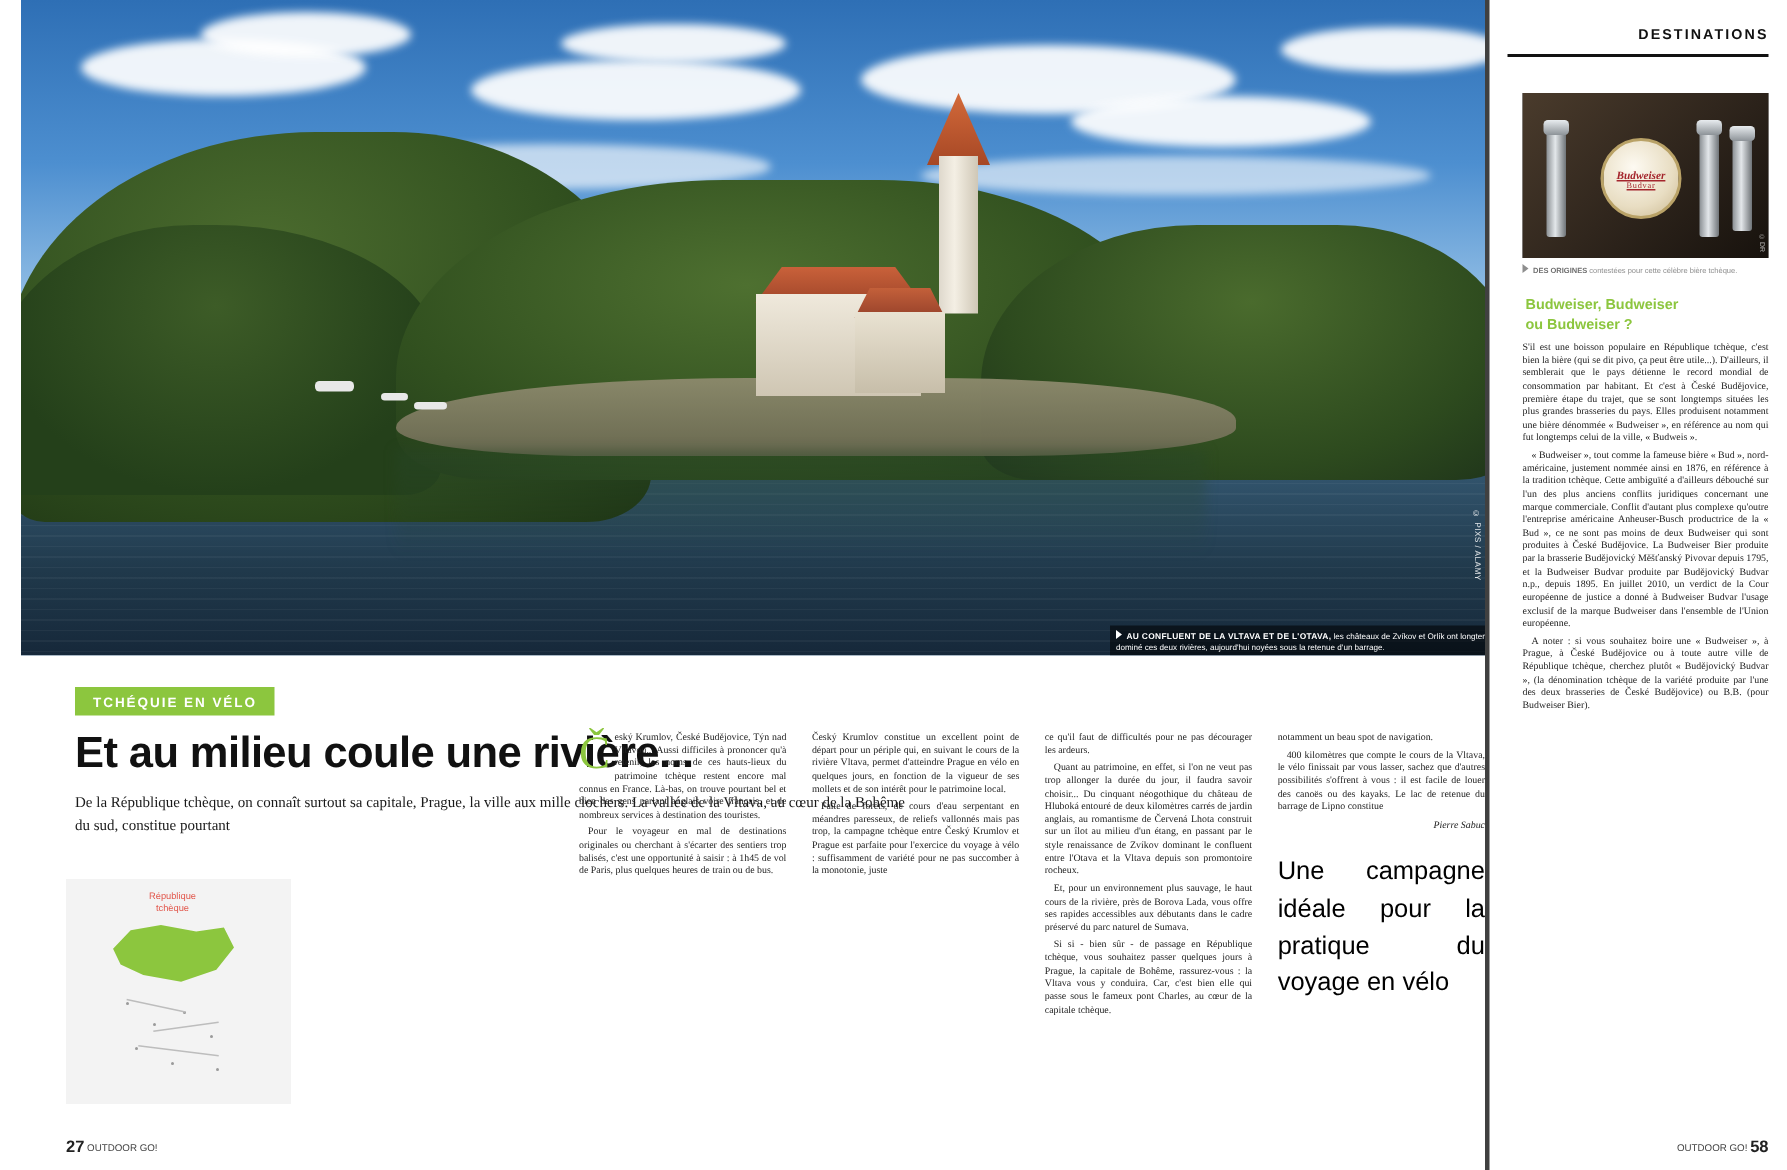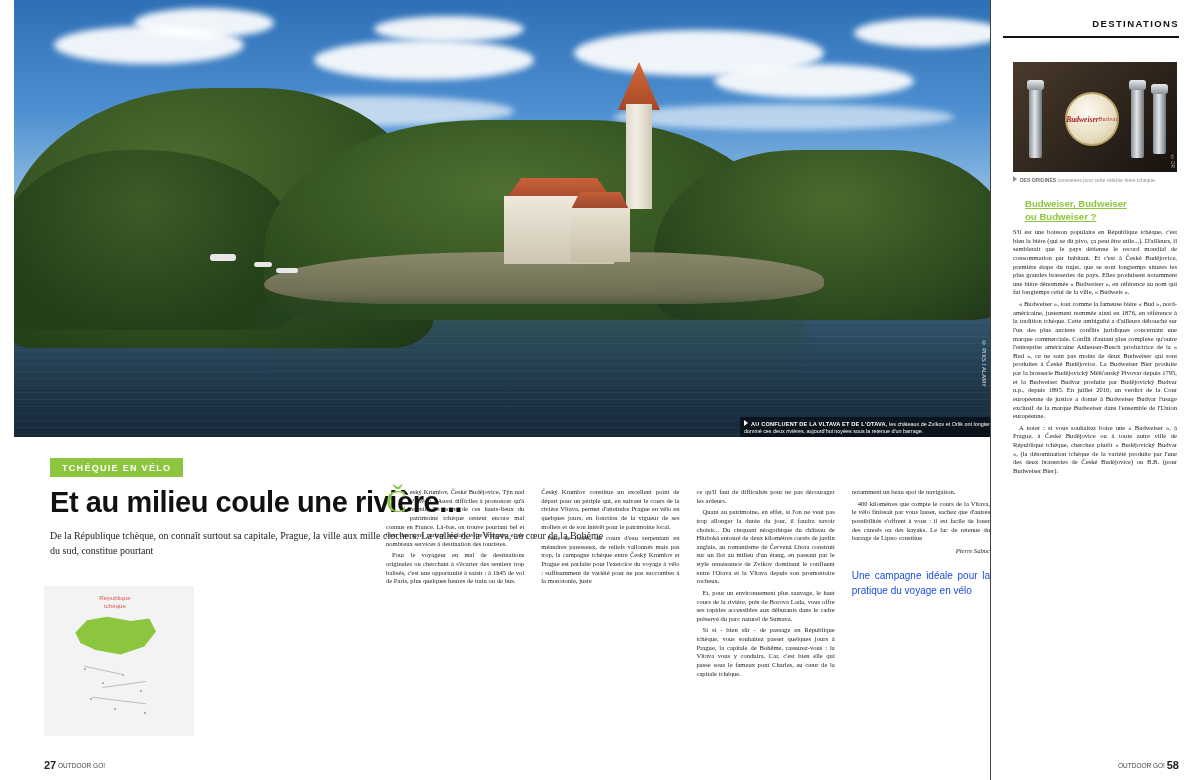--- a/index.html
+++ b/index.html
@@ -160,71 +160,71 @@
   .dropcap-block { position:relative; }
   .dropcap {
     float:left; font-family:"Liberation Serif", serif;
     font-size:31px; line-height:26px; color:#8cc63e;
     margin:1px 3px 0 0; font-weight:normal;
   }
   .signature { text-align:right; font-style:italic; font-size:6.6px; margin-top:4px; color:#222; }
   .pull {
     margin-top:14px;
     font-family:"Liberation Sans", sans-serif;
-    color:#1d4ed8; font-size:10px; line-height:1.45;
+    color:#000000; font-size:17px; line-height:1.45;
   }
 
   .folio-left {
     position:absolute; left:44px; bottom:9px;
     font-family:"Liberation Sans", sans-serif; font-size:6.5px; color:#444;
   }
   .folio-left .num { font-size:11px; font-weight:bold; color:#222; vertical-align:-1px; }
 
   
   .right-page {
     position:relative; width:201px; height:780px;
-    border-left:1px solid #404040;
+    border-left:3px solid #404040;
     background:#fff;
   }
   .dest-head {
     position:absolute; right:12px; top:18px;
     font-family:"Liberation Sans", sans-serif;
     font-size:9.5px; font-weight:bold; letter-spacing:1.4px; color:#111;
   }
   .dest-rule { position:absolute; left:12px; right:12px; top:36px; height:2px; background:#111; }
 
   .side-photo {
     position:absolute; left:22px; top:62px; width:164px; height:110px;
     overflow:hidden; background:#2a2622;
   }
   .sp-bg { position:absolute; inset:0; background:linear-gradient(135deg,#4a3b2c,#2b221a 60%,#17120d); }
   .tap { position:absolute; width:13px; background:linear-gradient(to right,#8a8f93,#e3e7ea 45%,#6f7478); border-radius:2px; }
   .tap-head { position:absolute; width:17px; height:10px; background:linear-gradient(to bottom,#e8ecef,#8d9398); border-radius:3px; }
   .medallion {
     position:absolute; left:52px; top:30px; width:54px; height:54px; border-radius:50%;
     background:radial-gradient(circle at 40% 35%, #fdfaf2, #e8ddc2 60%, #c9b78f);
     border:2px solid #b9a267;
-    display:flex; align-items:center; justify-content:center;
-    font-family:"Liberation Serif", serif; color:#a4252c;
+    display:flex; flex-direction:column; align-items:center; justify-content:center;
+    font-family:"Liberation Serif", serif; color:#a4252c;text-decoration:underline;
   }
   .medallion .m1 { font-size:7.5px; font-weight:bold; font-style:italic; }
   .medallion .m2 { font-size:5.5px; letter-spacing:.5px; }
   .sp-credit {
     position:absolute; right:2px; bottom:4px; writing-mode:vertical-rl;
     font-size:4.6px; color:#ddd; font-family:"Liberation Sans", sans-serif; opacity:.8;
   }
   .side-cap {
     position:absolute; left:22px; top:176px; width:164px;
     font-family:"Liberation Sans", sans-serif; font-size:5px; line-height:1.35; color:#8e8e8e;
   }
   .side-cap b { color:#6f6f6f; }
   .side-title {
-    position:absolute; left:34px; top:198px; width:164px;
+    position:absolute; left:24px; top:198px; width:164px;
     font-family:"Liberation Sans", sans-serif; font-weight:bold;
-    color:#8cc63e; font-size:9.6px; line-height:1.32;text-decoration:underline;
+    color:#8cc63e; font-size:9.6px; line-height:1.32;
   }
   .side-body {
     position:absolute; left:22px; top:228px; width:164px;
     font-size:6.6px; line-height:1.31; text-align:justify; color:#222;
   }
   .side-body p { margin:0 0 3px 0; text-indent:6px; }
   .side-body p.first { text-indent:0; }
   .folio-right {
     position:absolute; right:12px; bottom:9px;
     font-family:"Liberation Sans", sans-serif; font-size:6.5px; color:#444;

